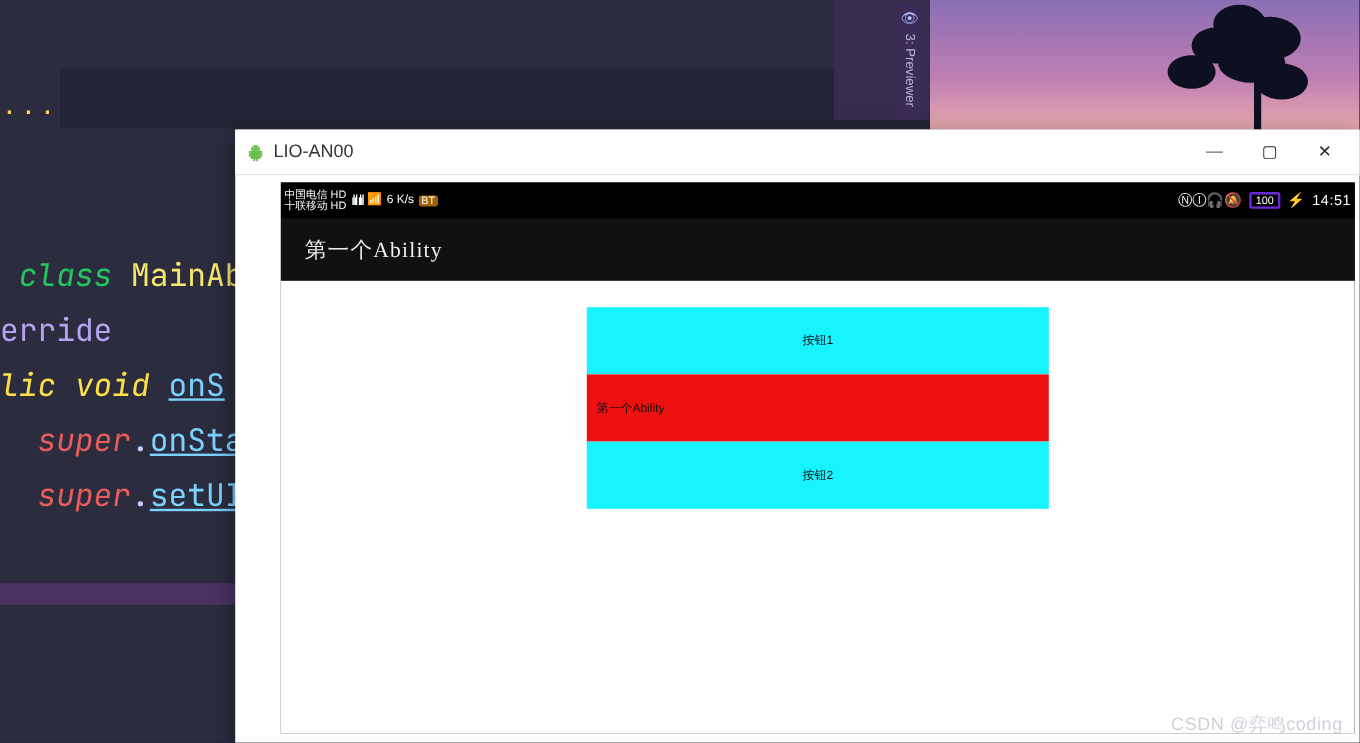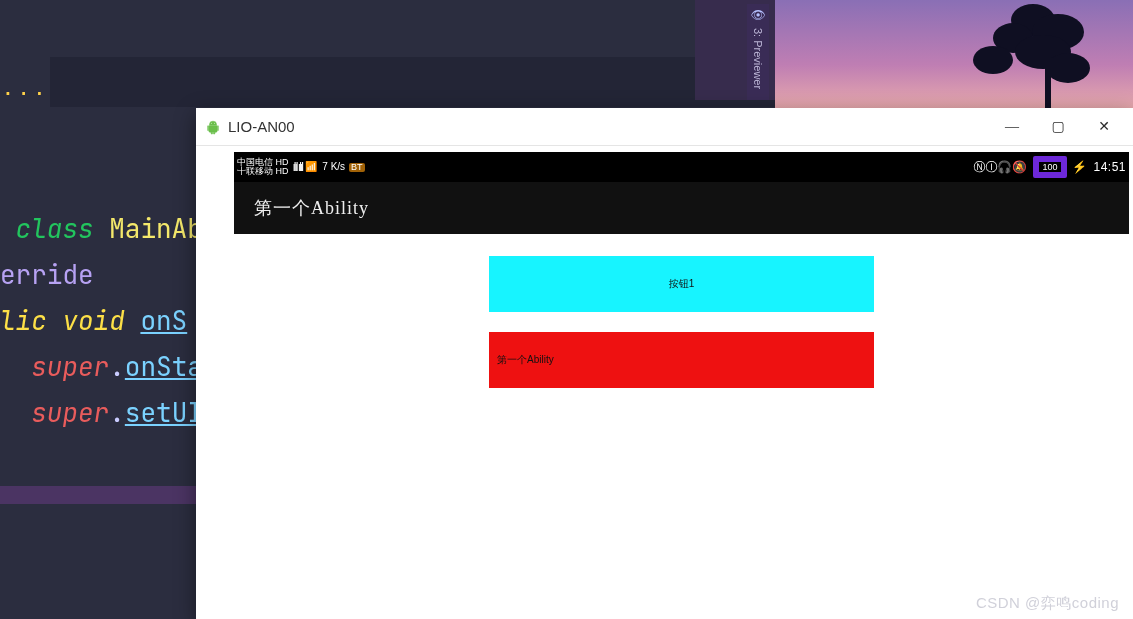--- a/index.html
+++ b/index.html
@@ -39,21 +39,21 @@
   .emu-btn { width:46px; height:30px; display:flex; align-items:center; justify-content:center; font-size:14px; color:#2b2b2b; font-family:"Segoe UI Symbol"; }
 
   .device-frame { margin:6px 6px 6px 38px; height:459px; background:#000; position:relative; overflow:hidden; }
   .device-status { height:30px; background:#000; color:#fff; display:flex; justify-content:space-between; align-items:center; padding:0 3px; font-size:10px; }
   .status-left { display:flex; align-items:center; gap:4px; line-height:1; }
   .status-left .cn { font-size:9px; line-height:9px; }
   .status-left .sig { font-size:12px; letter-spacing:-2px; }
   .status-right { display:flex; align-items:center; gap:6px; font-size:12px; }
   .status-right .clock { font-size:12px; letter-spacing:0.5px;}
   .app-title { height:52px; background:#111; color:#eee; display:flex; align-items:center; padding-left:20px; font-size:18px; font-family: "KaiTi","STKaiti",serif; letter-spacing:1px;}
-  .app-body { position:absolute; top:82px; left:0; right:0; bottom:0; background:#fff; display:flex; flex-direction:column; align-items:center; gap:20px; padding-top:22px; }
+  .app-body { position:absolute; top:82px; left:0; right:0; bottom:0; background:#fff; display:flex; flex-direction:column; align-items:center; padding-top:22px; }
   .pill { width:385px; height:56px; font-size:10px; color:#111; display:flex; align-items:center; }
   .pill.cyan { background:#17f4ff; justify-content:center; }
   .pill.red  { background:#ee1111; justify-content:flex-start; padding-left:8px; }
 
   
   .watermark{ position:absolute; right:14px; bottom:6px; color:rgba(170,170,185,.55); font-size:15px; font-family:Arial,sans-serif; letter-spacing:.5px; pointer-events:none;}
 </style>
 </head>
 <body>
 
@@ -109,39 +109,42 @@
 
   <div class="device-frame">
     <div class="device-status">
       <div class="status-left">
         <div>
           <div class="cn">中国电信 HD</div>
           <div class="cn">十联移动 HD</div>
         </div>
         <span class="sig">ılıl ılıl</span>
         <span>📶</span>
-        <span>7 K/s</span>
+        <span>6 K/s</span>
         <span style="background:#a16207;padding:0 2px;border-radius:2px;font-size:9px">BT</span>
       </div>
       <div class="status-right">
         <span>ⓃⒾ🎧🔕</span>
-        <span style="border:6px solid #6d28d9;border-radius:2px;padding:0 3px;font-size:9px">100</span>
+        <span style="border:2px solid #6d28d9;border-radius:2px;padding:0 3px;font-size:9px">100</span>
         <span>⚡</span>
         <span class="clock">14:51</span>
       </div>
     </div>
 
     <div class="app-title">
       <span>第一个Ability</span>
     </div>
 
     <div class="app-body">
       <div class="pill cyan">
         <span>按钮1</span>
       </div>
       <div class="pill red">
         <span>第一个Ability</span>
       </div>
+      <div class="pill cyan">
+        <span>按钮2</span>
+      </div>
     </div>
   </div>
 </div>
 
 <div class="watermark">CSDN @弈鸣coding</div>
 
 </body></html>

